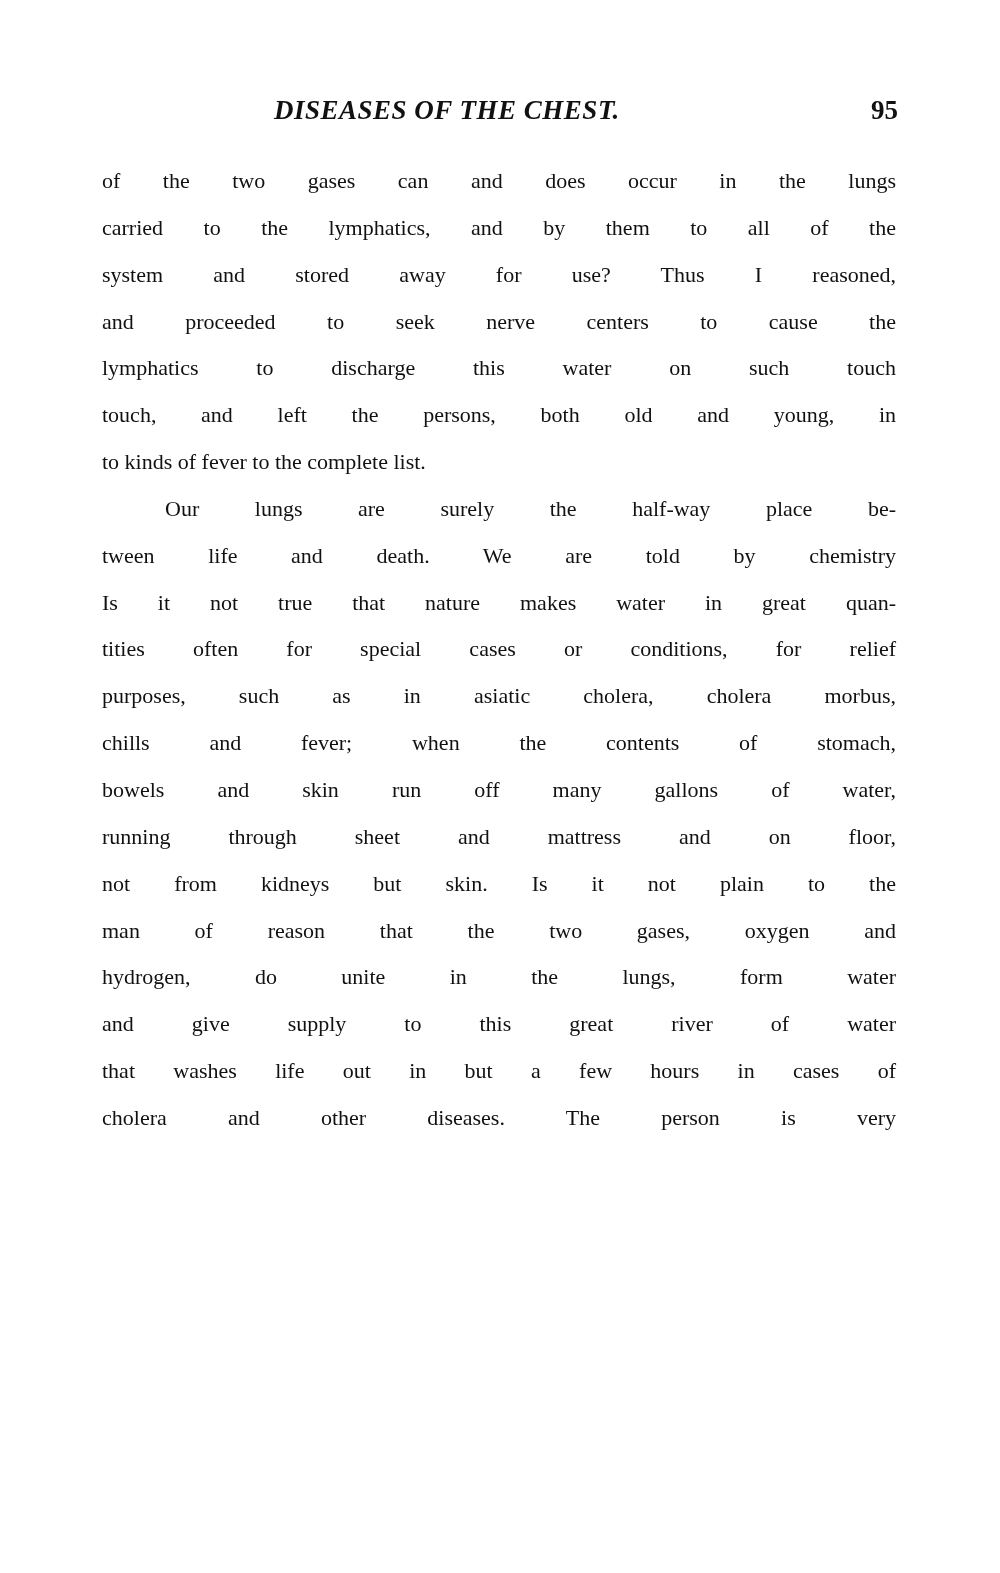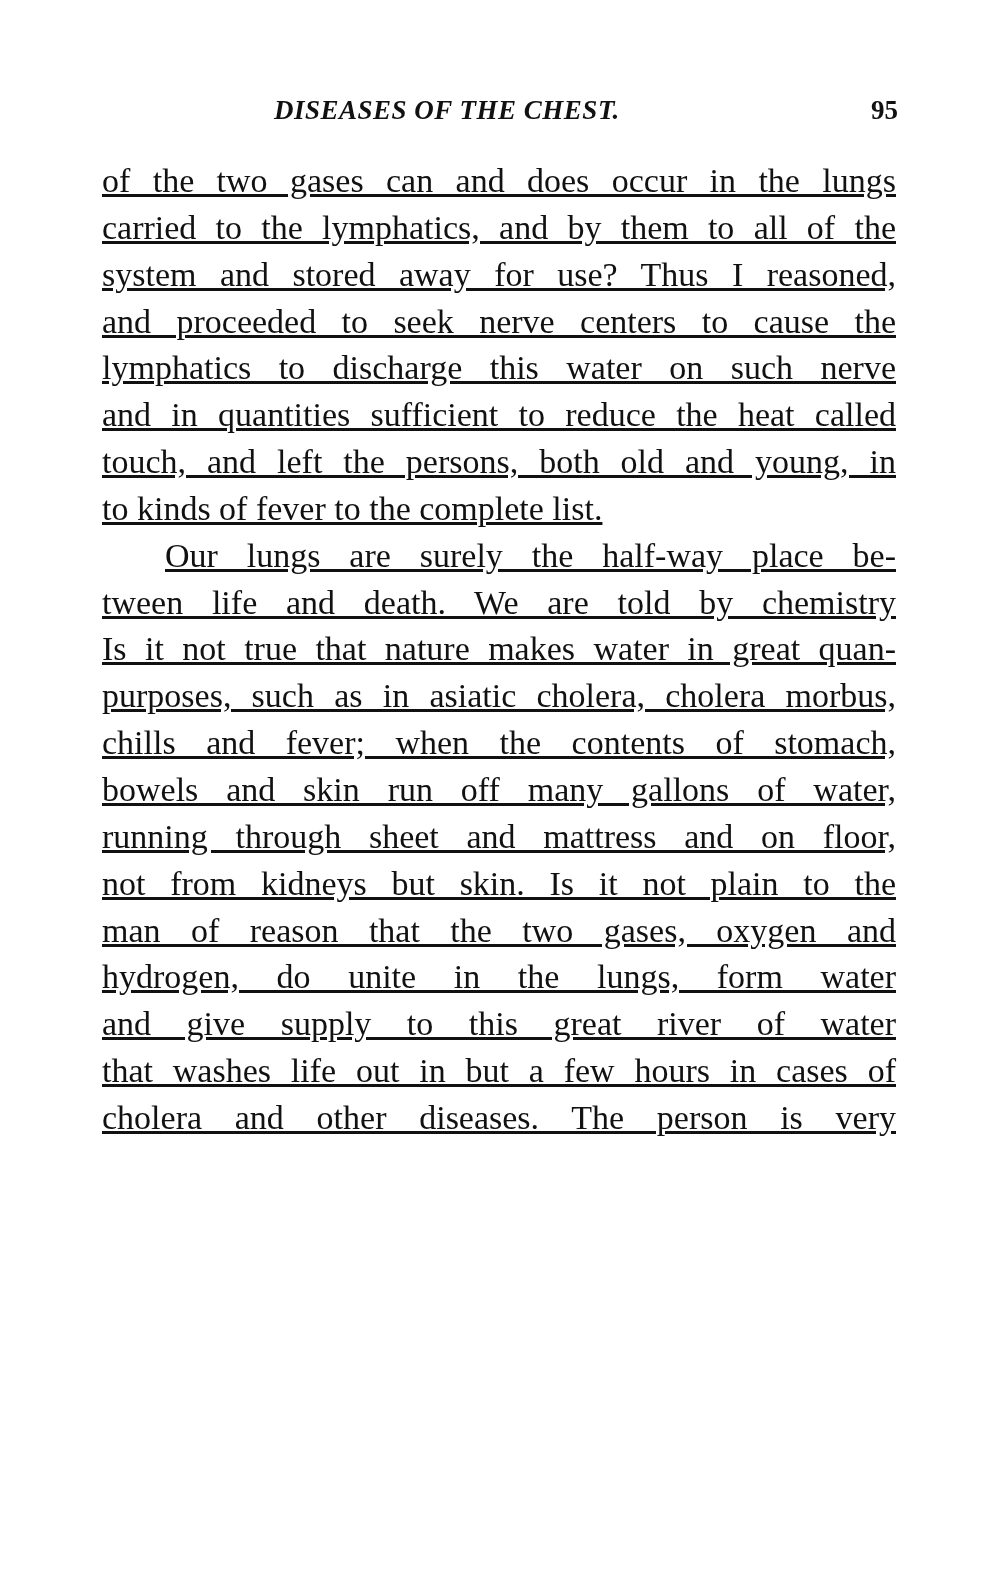--- a/index.html
+++ b/index.html
@@ -50,26 +50,25 @@
     }
     .body-text {
       position: absolute;
       top: 150px;
       left: 88px;
       width: 794px;
     }
     .line {
       height: 46.85px;
       line-height: 46.85px;
-      font-size: 34px;
+      font-size: 22px;
       white-space: nowrap;
       text-align: justify;
       text-align-last: justify;
       overflow: visible;
-      text-decoration: underline;
     }
     .line.last {
       text-align-last: left;
     }
     .line.indent {
       padding-left: 63px;
     }
   </style>
 </head>
 <body>
@@ -81,30 +80,30 @@
     <span class="page-number">95</span>
   </div>
 
   <div class="body-text">
 
     <div>
       <div class="line">of the two gases can and does occur in the lungs</div>
       <div class="line">carried to the lymphatics, and by them to all of the</div>
       <div class="line">system and stored away for use? Thus I reasoned,</div>
       <div class="line">and proceeded to seek nerve centers to cause the</div>
-      <div class="line">lymphatics to discharge this water on such nerve</div>
-      <div class="line">and in quantities sufficient to reduce the heat called</div>
+      <div class="line">lymphatics to discharge this water on such touch</div>
       <div class="line">touch, and left the persons, both old and young, in</div>
       <div class="line last">to kinds of fever to the complete list.</div>
     </div>
 
     <div>
       <div class="line indent">Our lungs are surely the half-way place be-</div>
       <div class="line">tween life and death. We are told by chemistry</div>
       <div class="line">Is it not true that nature makes water in great quan-</div>
+      <div class="line">tities often for special cases or conditions, for relief</div>
       <div class="line">purposes, such as in asiatic cholera, cholera morbus,</div>
       <div class="line">chills and fever; when the contents of stomach,</div>
       <div class="line">bowels and skin run off many gallons of water,</div>
       <div class="line">running through sheet and mattress and on floor,</div>
       <div class="line">not from kidneys but skin. Is it not plain to the</div>
       <div class="line">man of reason that the two gases, oxygen and</div>
       <div class="line">hydrogen, do unite in the lungs, form water</div>
       <div class="line">and give supply to this great river of water</div>
       <div class="line">that washes life out in but a few hours in cases of</div>
       <div class="line">cholera and other diseases. The person is very</div>

